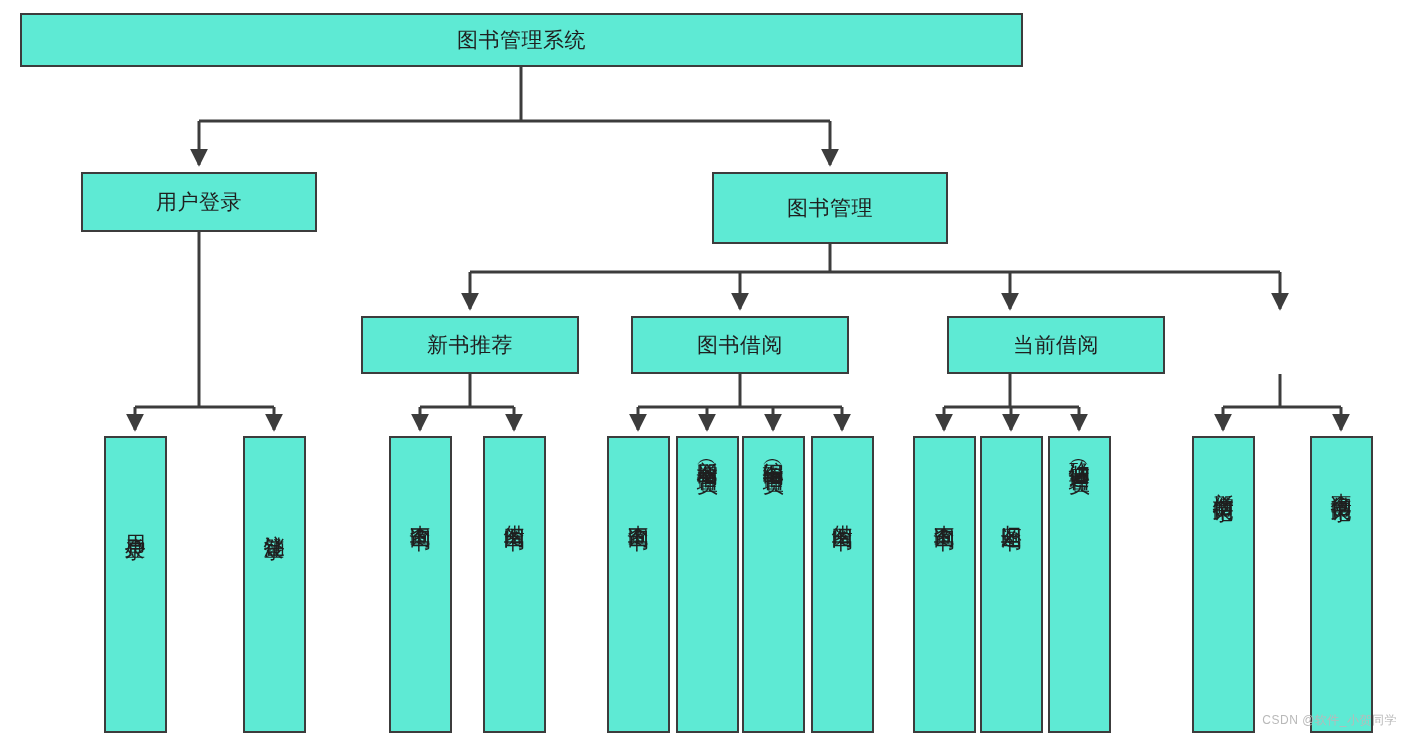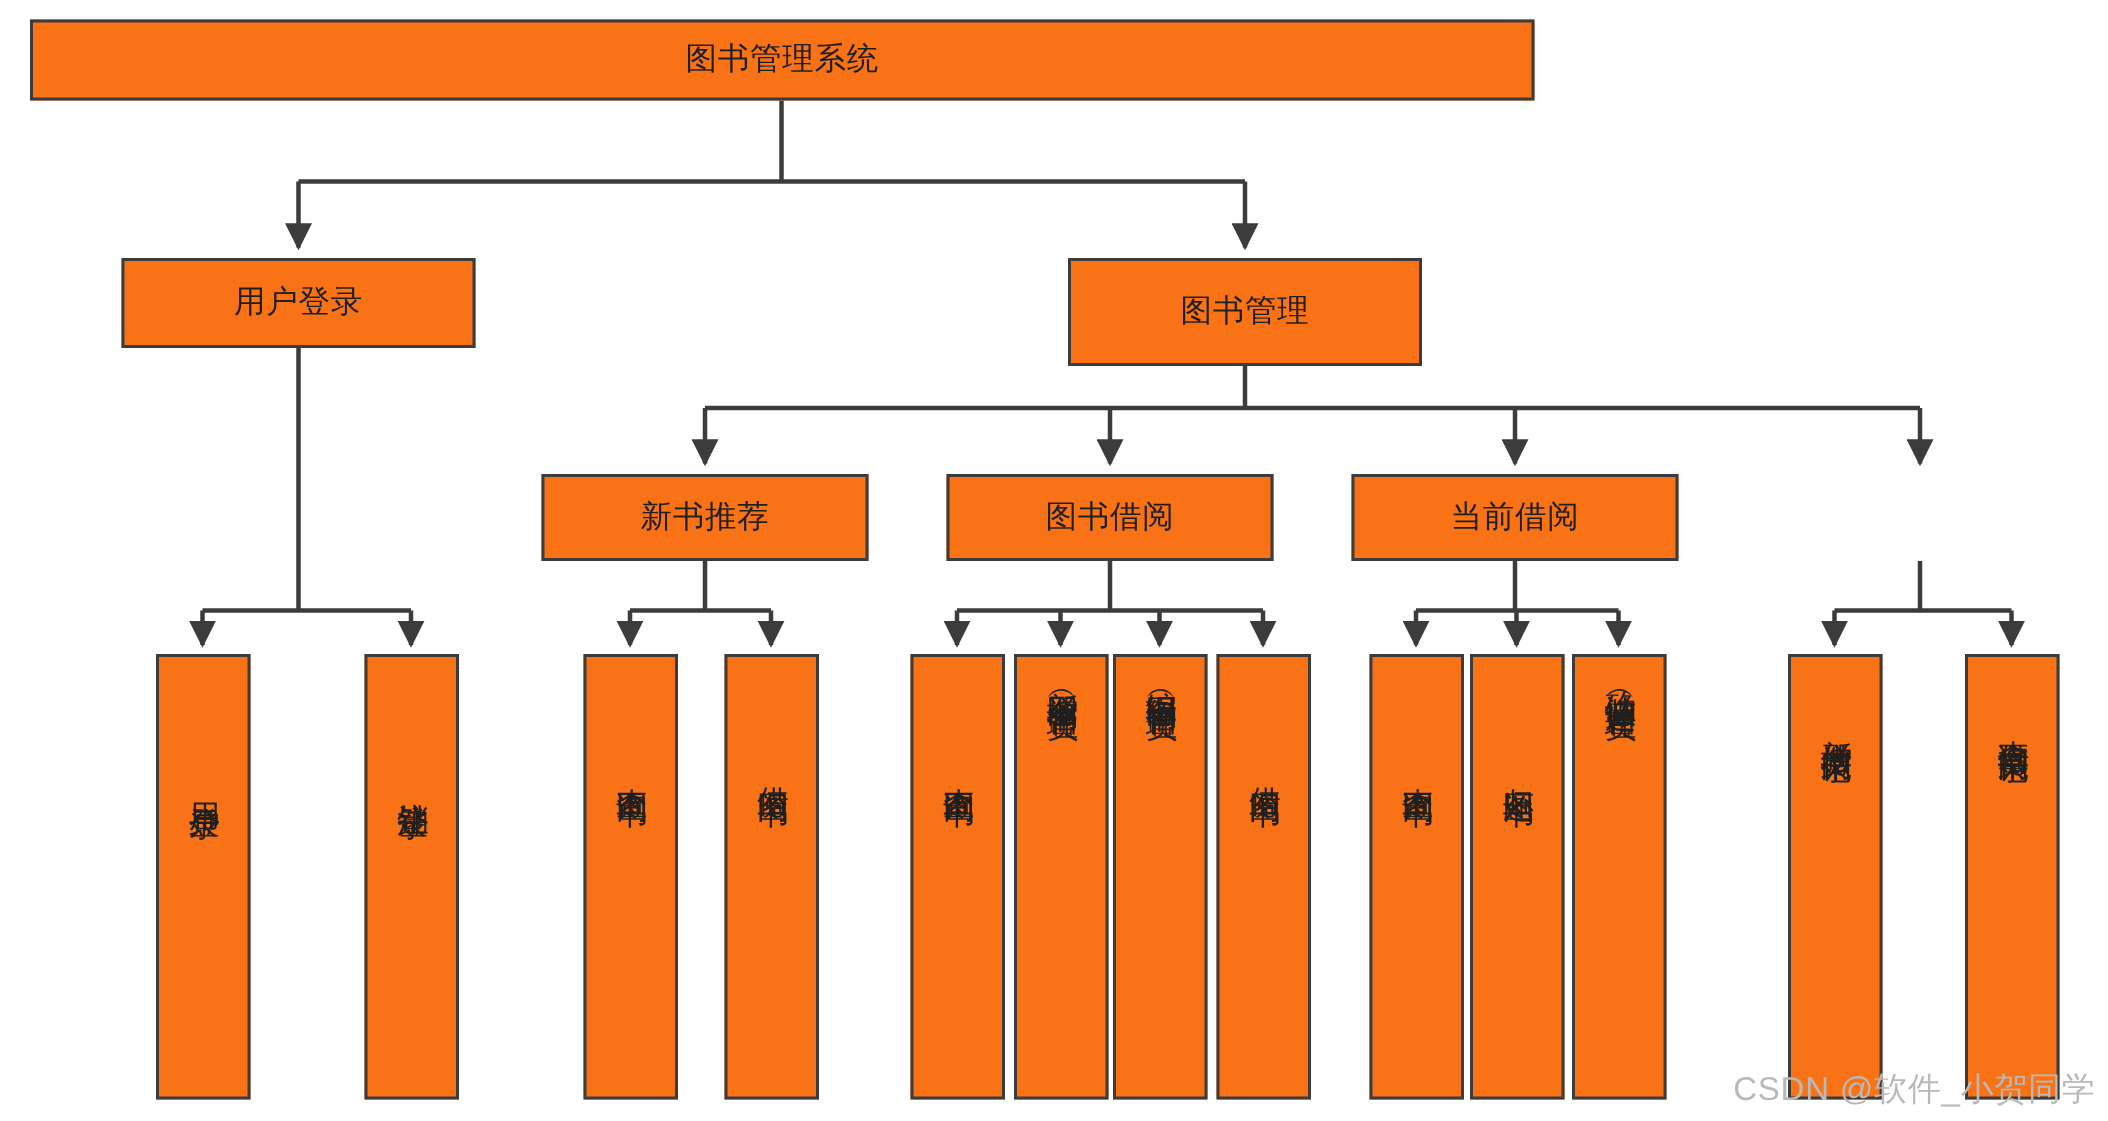--- a/index.html
+++ b/index.html
@@ -23,21 +23,21 @@
     position: absolute;
     left: 0;
     top: 0;
     width: 1405px;
     height: 747px;
   }
   .node {
     position: absolute;
     box-sizing: border-box;
     border: 2px solid #3c3c3c;
-    background: #f97316;
+    background: #5eead4;
     display: flex;
     align-items: center;
     justify-content: center;
     color: #1a1a1a;
   }
   .node-label {
     font-size: 21px;
     line-height: 1.15;
     letter-spacing: 0.5px;
     white-space: nowrap;
@@ -54,22 +54,22 @@
     line-height: 1.5;
     letter-spacing: 2px;
     white-space: pre;
   }
   .node.leaf.tall-text {
     padding-top: 6px;
   }
   .watermark {
     position: absolute;
     right: 8px;
-    bottom: 6px;
-    font-size: 22px;
+    bottom: 18px;
+    font-size: 12px;
     color: #b9b9b9;
     letter-spacing: 0.5px;
     user-select: none;
     white-space: nowrap;
   }
 </style>
 </head>
 <body>
 
 <div id="diagram-root">
@@ -136,21 +136,21 @@
   <div class="node" style="left:712px; top:172px; width:236px; height:72px;">
     <span class="node-label">图书管理</span>
   </div>
 
   <div class="node" style="left:631px; top:316px; width:218px; height:58px;">
     <span class="node-label">图书借阅</span>
   </div>
   <div class="node" style="left:361px; top:316px; width:218px; height:58px;">
     <span class="node-label">新书推荐</span>
   </div>
-  <div class="node" style="left:901px; top:316px; width:218px; height:58px;">
+  <div class="node" style="left:947px; top:316px; width:218px; height:58px;">
     <span class="node-label">当前借阅</span>
   </div>
 
   <div class="node leaf" style="left:104px; top:436px; width:63px; height:297px; padding-top:80px;">
     <span class="node-label">用户登录</span>
   </div>
   <div class="node leaf" style="left:243px; top:436px; width:63px; height:297px; padding-top:80px;">
     <span class="node-label">注销登录</span>
   </div>
 

